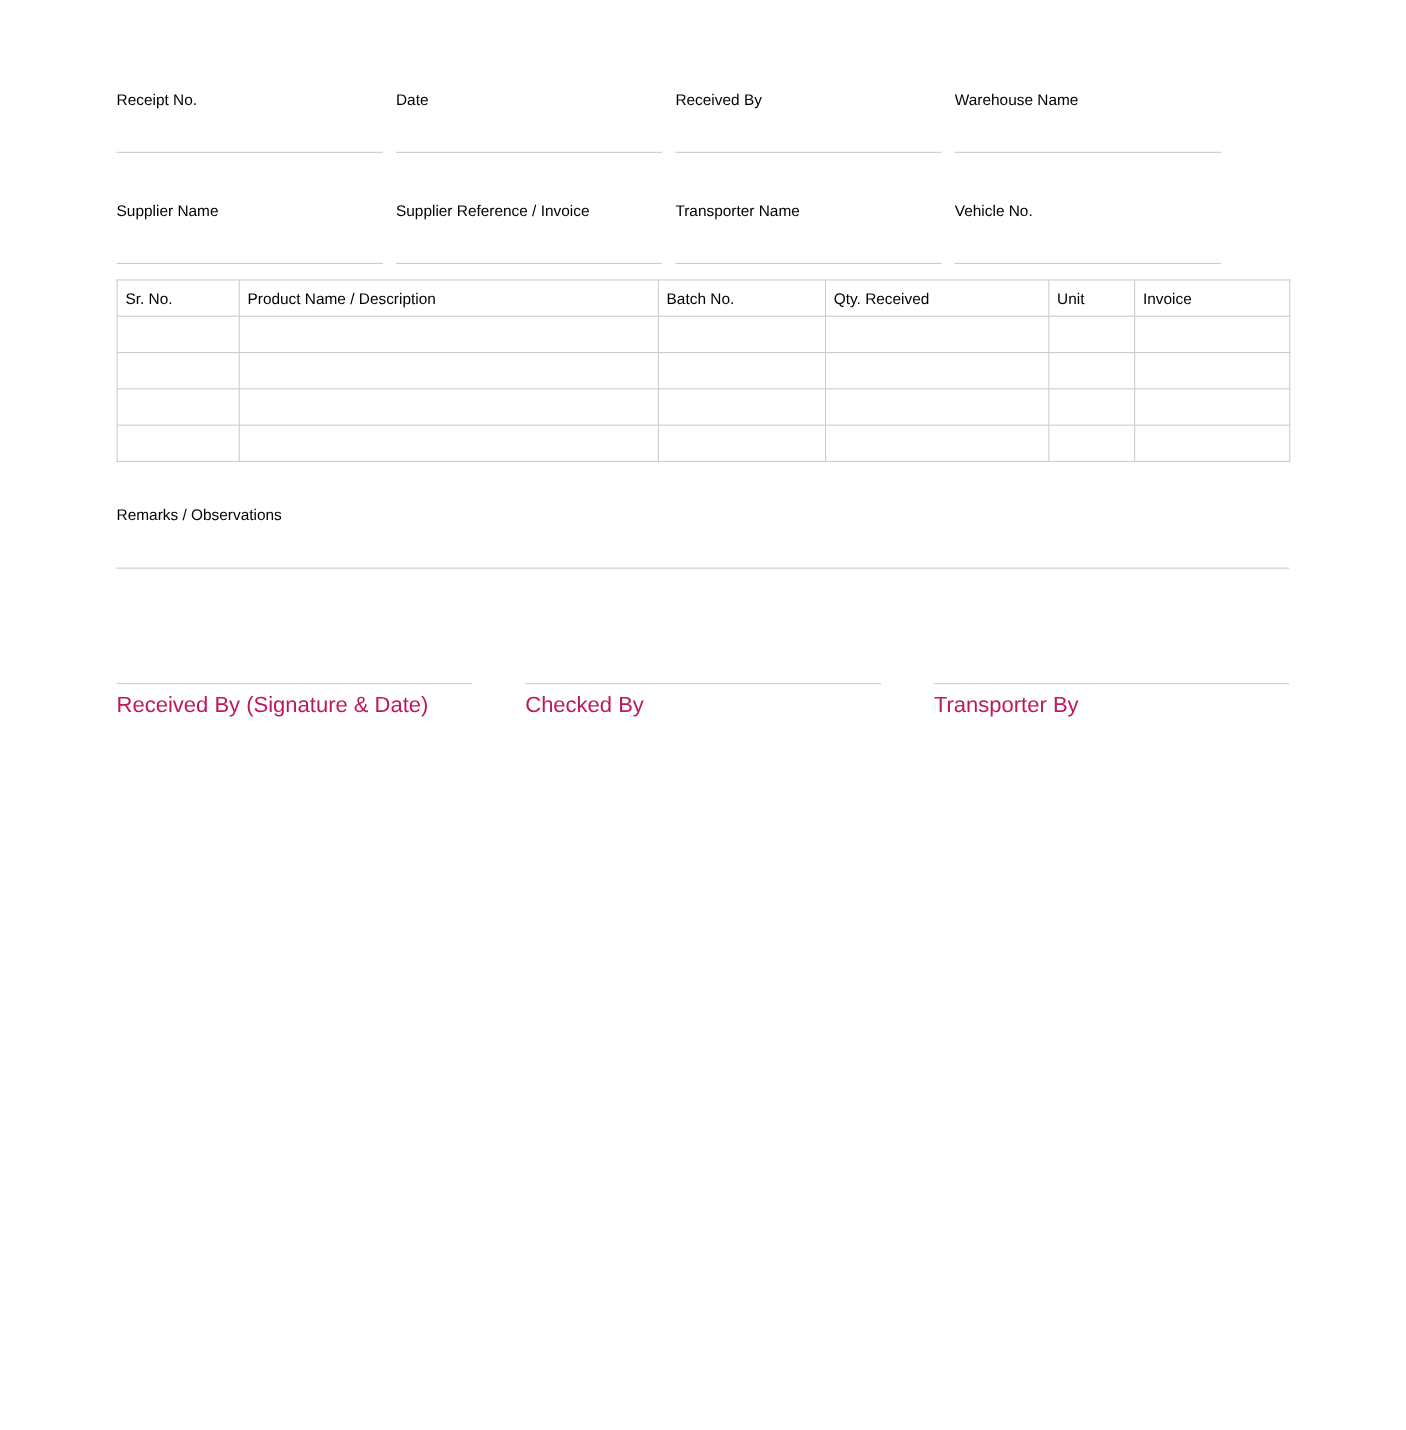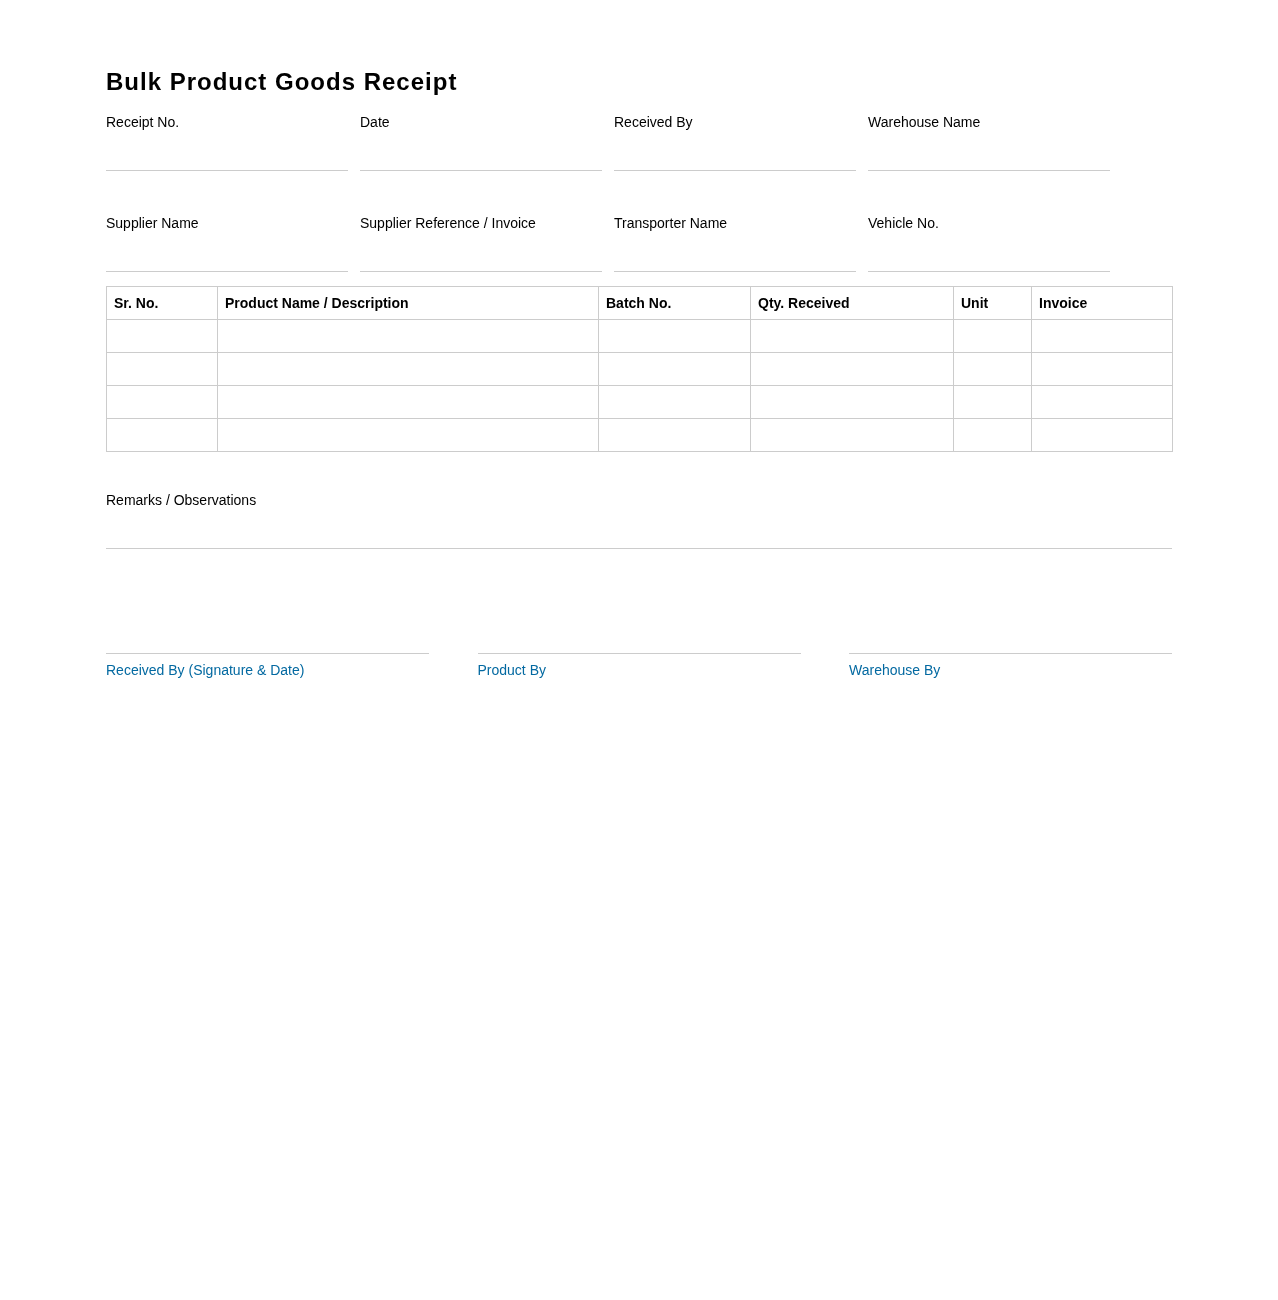--- a/index.html
+++ b/index.html
@@ -5,33 +5,32 @@
   html, body { margin: 0; padding: 0; background: #ffffff; }
   body { width: 1278px; height: 1300px; position: relative; font-family: "Liberation Sans", sans-serif; color: #000; }
   .page { position: absolute; left: 106px; top: 66px; width: 1066px; }
   .title { font-size: 24px; font-weight: bold; letter-spacing: 1px; margin: 0; height: 32px; line-height: 32px; }
   .fields { display: grid; grid-template-columns: repeat(4, 242px); column-gap: 32.6px; margin-top: 16px; gap: 12px; }
   .field { height: 89px; }
   .field-label { font-size: 14px; line-height: 16px; display: block; }
   .field-line { margin-top: 24px; border: none; border-bottom: 1px solid #cccccc; height: 16px; width: 100%; padding: 0; background: transparent; outline: none; display:block; }
   table { border-collapse: collapse; width: 1066px; margin-top: 23px; table-layout: fixed; }
   th, td { border: 1px solid #cccccc; height: 32px; padding: 0 7px; text-align: left; font-size: 14px; }
-  th { font-weight: bold; }
+  th { font-weight: normal; }
   .remarks { margin-top: 24px; }
   .remarks-label { font-size: 14px; line-height: 16px; display:block;margin-top:40px; }
   .remarks-line { margin-top: 40px; border-bottom: 1px solid #cccccc; height: 0; }
   .sigs { display: grid; grid-template-columns: 323px 323px 323px; column-gap: 48.5px; margin-top: 104px; }
   .sig-line { border-top: 1px solid #cccccc; height: 0; }
-  .sig-label { font-size: 14px; color: #0369a1; margin-top: 8px; display:block; }
+  .sig-label { font-size: 20px; color: #be185d; margin-top: 8px; display:block; }
 </style>
 </head>
 <body>
 
 <div class="page">
-  <h1 class="title">Bulk Product Goods Receipt</h1>
 
   <div class="fields">
     <div class="field">
       <span class="field-label">Receipt No.</span>
       <input class="field-line" value="" style="">
     </div>
     <div class="field">
       <span class="field-label">Date</span>
       <input class="field-line" value="" style="">
     </div>
@@ -121,20 +120,20 @@
     <div class="remarks-line"></div>
   </div>
 
   <div class="sigs">
     <div>
       <div class="sig-line"></div>
       <span class="sig-label">Received By (Signature &amp; Date)</span>
     </div>
     <div>
       <div class="sig-line"></div>
-      <span class="sig-label">Product By</span>
+      <span class="sig-label">Checked By</span>
     </div>
     <div>
       <div class="sig-line"></div>
-      <span class="sig-label">Warehouse By</span>
+      <span class="sig-label">Transporter By</span>
     </div>
   </div>
 </div>
 
 </body></html>

